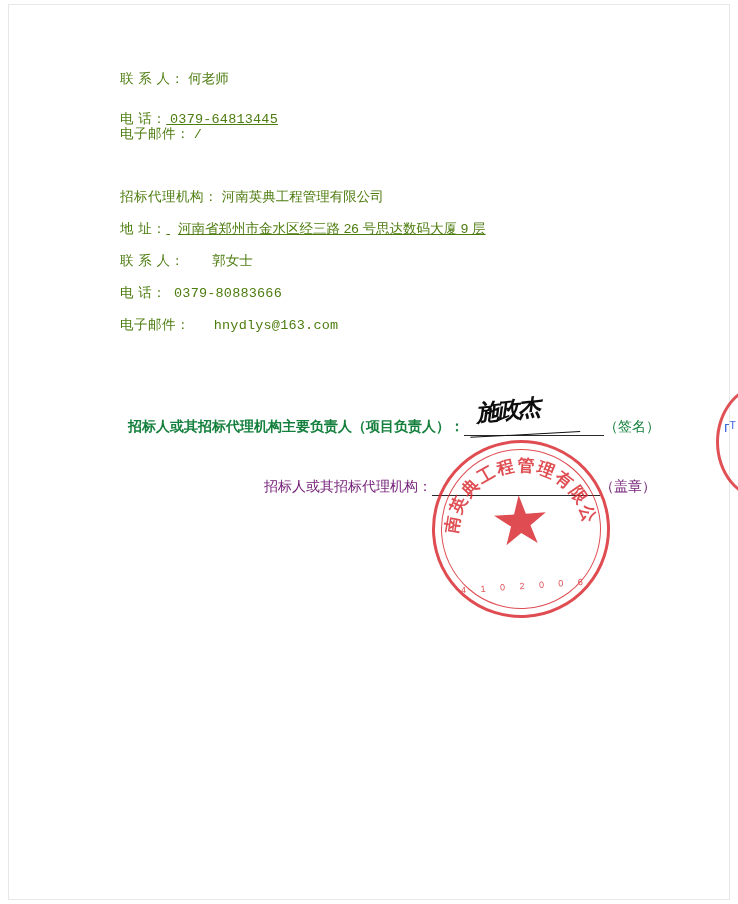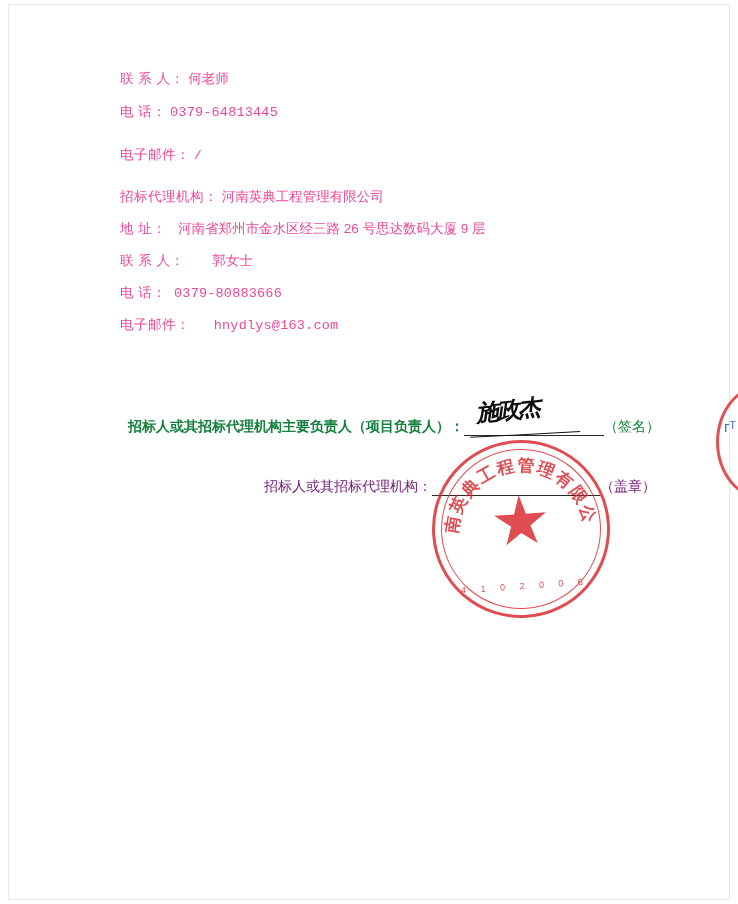--- a/index.html
+++ b/index.html
@@ -30,21 +30,21 @@
   }
   .doc-body {
     position: absolute;
     left: 0;
     top: 0;
     width: 738px;
   }
   .line {
     position: absolute;
     white-space: nowrap;
-    color: #ec4899;
+    color: #4d7c0f;
     font-size: 13.5px;
     font-family: "Liberation Sans", sans-serif;
   }
   .label-cn {
     display: inline-block;
     letter-spacing: 0.5px;
   }
   .mono {
     font-family: "Liberation Mono", monospace;
     letter-spacing: 0.2px;
@@ -174,36 +174,36 @@
 <div id="page">
   <div class="page-edge"></div>
 
   <div class="doc-body">
 
     <div class="block1">
       <div class="line" style="top:70px;">
         <span class="label-cn">联 系 人：</span>
         <span>何老师</span>
       </div>
-      <div class="line" style="top:103px;">
+      <div class="line" style="top:110px;text-decoration:underline;">
         <span class="label-cn">电    话：</span>
         <span class="mono">0379-64813445</span>
       </div>
-      <div class="line" style="top:146px;">
+      <div class="line" style="top:125px;">
         <span class="label-cn">电子邮件：</span>
         <span class="mono">/</span>
       </div>
     </div>
 
     <div class="block2">
       <div class="line" style="top:188px;">
         <span class="label-cn">招标代理机构：</span>
         <span>河南英典工程管理有限公司</span>
       </div>
-      <div class="line" style="top:220px;">
+      <div class="line" style="top:220px;text-decoration:underline;">
         <span class="label-cn">地    址：</span>
         <span style="margin-left:8px;">河南省郑州市金水区经三路 26 号思达数码大厦 9 层</span>
       </div>
       <div class="line" style="top:252px;">
         <span class="label-cn">联 系 人：</span>
         <span style="margin-left:24px;">郭女士</span>
       </div>
       <div class="line" style="top:284px;">
         <span class="label-cn">电    话：</span>
         <span class="mono" style="margin-left:4px;">0379-80883666</span>

